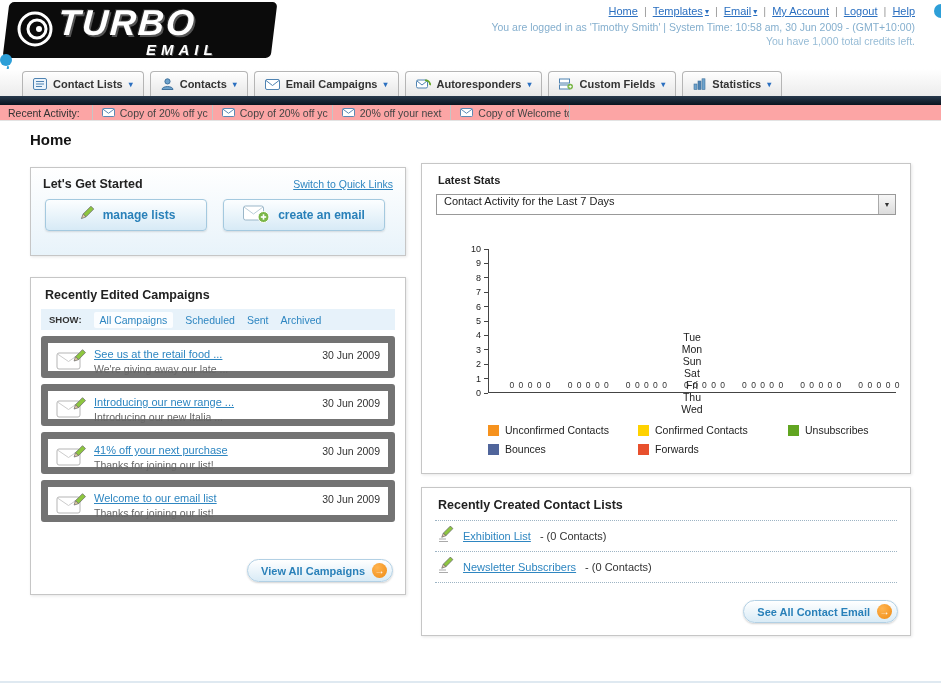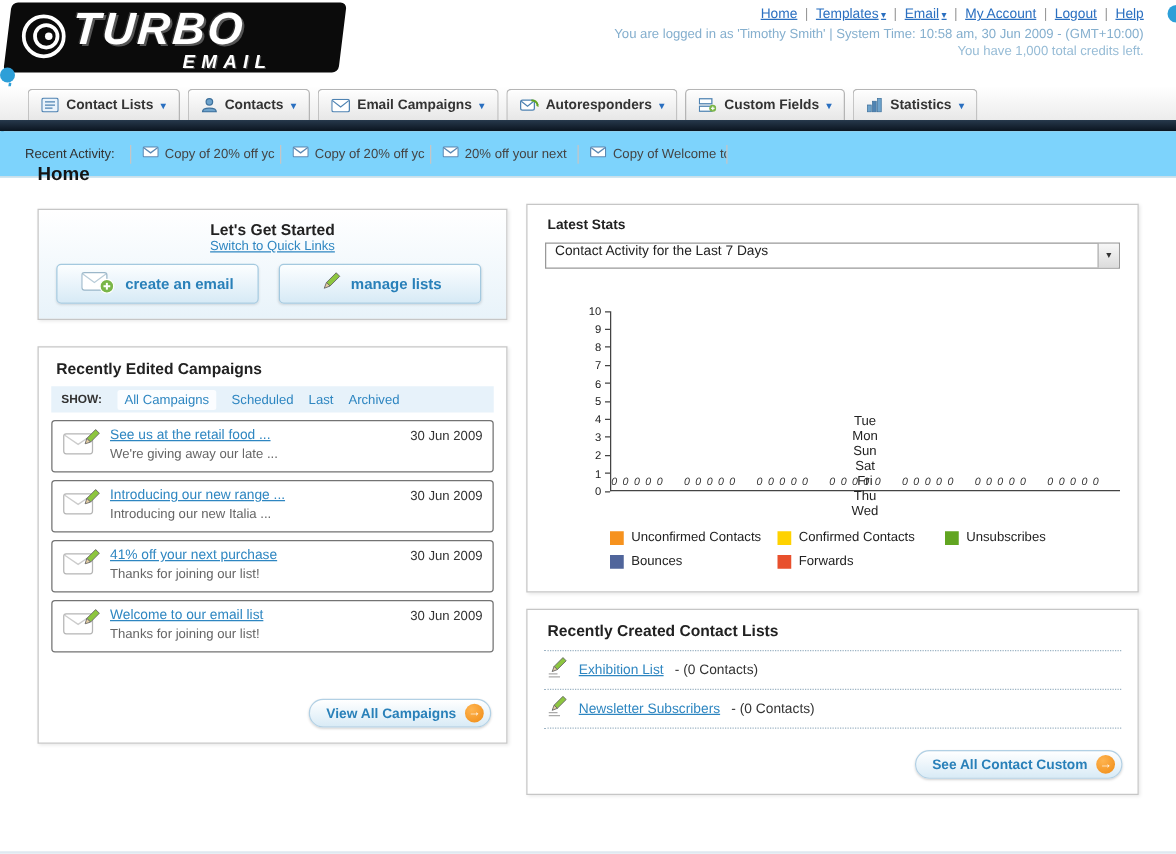--- a/index.html
+++ b/index.html
@@ -26,47 +26,47 @@
   .credits-line { position:absolute; top:35px; right:26px; font-size:10.5px; color:#97bcd6; }
 
   
   .tabbar { position:absolute; top:69px; left:0; right:0; height:27px; background:linear-gradient(#ffffff,#ececec); display:flex; align-items:flex-end; padding-left:22px; gap:6px; }
   .tab { height:25px; border:1px solid #b5b5b5; border-bottom:none; border-radius:4px 4px 0 0; background:linear-gradient(#fefefe,#e7e7e7); display:flex; align-items:center; gap:6px; padding:0 10px; font-size:11px; font-weight:bold; color:#333; cursor:pointer; box-shadow:inset 0 1px 0 #fff; }
   .tab-icon svg { display:block; }
 
   .darkbar { position:absolute; top:96px; left:0; right:0; height:9px; background:linear-gradient(#27394c,#0a141f); }
 
   
-  .activity { position:absolute; top:105px; left:0; right:0; height:37px; background:#7dd3fc; border-bottom:1px solid #e3e3e3; display:flex; align-items:center; padding-left:20px; font-size:10.5px; }
+  .activity { position:absolute; top:105px; left:0; right:0; height:16px; background:#fca5a5; border-bottom:1px solid #e3e3e3; display:flex; align-items:center; padding-left:8px; font-size:10.5px; }
   .activity-label { color:#333; margin-right:12px; }
   .activity-item { display:flex; align-items:center; gap:5px; padding:0 9px; height:15px; border-left:1px solid #c5c5c5; color:#444; cursor:pointer; white-space:nowrap; max-width:120px; overflow:hidden; }
   .activity-item:last-child { border-right:1px solid #c5c5c5; }
 
   .page-title { position:absolute; top:131px; left:30px; font-size:15px; font-weight:bold; color:#141414; }
 
   
   .panel { position:absolute; background:#fff; border:1px solid #c6c6c6; box-shadow:1px 1px 3px rgba(0,0,0,0.10); }
 
   
   .get-started { top:167px; left:30px; width:376px; height:89px; background:linear-gradient(#ffffff,#e8f3fa); }
-  .gs-header { display:flex; justify-content:space-between; align-items:center; padding:9px 12px 5px;flex-direction:column; }
+  .gs-header { display:flex; justify-content:space-between; align-items:center; padding:9px 12px 5px; }
   .gs-title { font-size:12.5px; font-weight:bold; color:#222; }
   .gs-switch { font-size:10.5px; color:#2e86c1; text-decoration:underline; cursor:pointer; }
   .gs-buttons { display:flex; gap:16px; padding:3px 14px; }
   .gs-btn { width:162px; height:32px; border:1px solid #a4c9df; border-radius:4px; background:linear-gradient(#fcfeff,#d7eaf6); display:flex; align-items:center; justify-content:center; gap:8px; font-size:12px; font-weight:bold; color:#2980b9; cursor:pointer; box-shadow:0 1px 2px rgba(0,0,0,0.12); }
 
   
   .campaigns-panel { top:277px; left:30px; width:376px; height:318px; }
   .cp-title { padding:10px 14px 7px; font-size:12.5px; font-weight:bold; color:#222; }
   .cp-tabs { margin:0 10px; background:#e7f2fa; height:21px; display:flex; align-items:center; gap:12px; padding:0 8px; }
   .cp-show { font-size:9.5px; font-weight:bold; color:#333; }
   .cp-tab { font-size:10.5px; color:#2e86c1; cursor:pointer; }
   .cp-tab.active { background:#fbfdff; padding:2px 6px; border-radius:2px; }
   .cp-rows { padding:6px 10px 0; }
-  .cp-row { border:1px solid #737373; border-radius:3px; background:#fff; display:flex; align-items:flex-start; gap:8px; padding:5px 8px; height:42px; margin-bottom:6px; cursor:pointer; }
+  .cp-row { border:7px solid #737373; border-radius:3px; background:#fff; display:flex; align-items:flex-start; gap:8px; padding:5px 8px; height:42px; margin-bottom:6px; cursor:pointer; }
   .cp-row-text { flex:1; min-width:0; }
   .cp-row-title { font-size:11px; color:#2e86c1; text-decoration:underline; white-space:nowrap; overflow:hidden; }
   .cp-row-sub { font-size:10.5px; color:#666; margin-top:3px; white-space:nowrap; overflow:hidden; }
   .cp-date { font-size:10.5px; color:#333; padding-top:1px; }
 
   .pill-btn { position:absolute; right:12px; bottom:12px; height:23px; border:1px solid #b2d0e4; border-radius:12px; background:linear-gradient(#ffffff,#d9ebf6); display:flex; align-items:center; gap:7px; padding:0 5px 0 13px; font-size:11px; font-weight:bold; color:#2980b9; cursor:pointer; box-shadow:0 1px 2px rgba(0,0,0,0.18); }
   .orange-circle { width:15px; height:15px; border-radius:50%; background:radial-gradient(circle at 35% 30%, #ffb450, #ef8b14); color:#fff; font-size:10px; font-weight:bold; display:flex; align-items:center; justify-content:center; line-height:1; }
 
   
   .stats-panel { top:163px; left:421px; width:490px; height:311px; }
@@ -76,25 +76,25 @@
 
   .chart { position:absolute; left:16px; top:85px; width:458px; height:170px; }
   .yaxis { position:absolute; left:0; top:0; bottom:26px; width:50px; }
   .ytick { position:absolute; right:0; transform:translateY(50%); display:flex; align-items:center; gap:3px; }
   .ytick-label { font-size:9px; color:#222; width:34px; text-align:right; }
   .ytick-mark { width:4px; height:1px; background:#444; }
   .plot { position:absolute; left:50px; right:0; top:0; bottom:26px; border-left:1px solid #444; border-bottom:1px solid #444; }
   .groups { position:absolute; inset:0; display:flex; }
   .bar-group { flex:1; position:relative; display:flex; align-items:flex-end; justify-content:center; gap:1px; }
   .bar { width:6px; }
-  .bar-values { position:absolute; bottom:2px; left:0; width:100%; font-size:8.5px; color:#333; word-spacing:2px; white-space:nowrap;font-style:italic; }
+  .bar-values { position:absolute; bottom:2px; left:12px; width:100%; text-align:center; font-size:8.5px; color:#333; word-spacing:2px; white-space:nowrap; }
   .xlabels { position:absolute; left:50px; right:0; bottom:4px; display:flex;flex-direction:column; }
   .xlabel { flex:1; text-align:center; font-size:10.5px; color:#222; }
   .legend { position:absolute; left:66px; top:260px; width:460px; display:flex; flex-wrap:wrap; }
-  .legend-item { width:134px; display:flex; align-items:center; gap:6px; font-size:10.5px; color:#222; margin-bottom:7px; }
+  .legend-item { width:150px; display:flex; align-items:center; gap:6px; font-size:10.5px; color:#222; margin-bottom:7px; }
   .legend-swatch { width:11px; height:11px; display:inline-block; flex:0 0 11px; }
 
   
   .lists-panel { top:487px; left:421px; width:490px; height:149px; }
   .lp-title { padding:10px 16px 8px; font-size:12.5px; font-weight:bold; color:#222; }
   .lp-sep { border-top:1px dotted #9db4c4; margin:0 13px; }
   .lp-item { display:flex; align-items:center; gap:9px; padding:6px 16px; height:30px; }
   .lp-link { font-size:11px; color:#2e86c1; text-decoration:underline; cursor:pointer; }
   .lp-suffix { font-size:11px; color:#333; }
 </style>
@@ -251,51 +251,51 @@
   <div class="page-title">Home</div>
 
   <div class="panel get-started">
     <div class="gs-header">
       <span class="gs-title">Let's Get Started</span>
       <a class="gs-switch">Switch to Quick Links</a>
     </div>
     <div class="gs-buttons">
       <div class="gs-btn">
         <span>
+          <svg width="18" height="18" viewBox="0 0 18 18">
+              <g transform="rotate(45 9 9)">
+                <rect x="7" y="0" width="4" height="11" fill="#8dc63f" stroke="#666" stroke-width="0.7"></rect>
+                <polygon points="7,11 11,11 9,15.5" fill="#e6cfa3" stroke="#666" stroke-width="0.7"></polygon>
+              </g>
+            </svg>
+        </span>
+        <span>manage lists</span>
+      </div>
+      <div class="gs-btn">
+        <span>
           <svg width="27" height="18" viewBox="0 0 27 18">
               <rect x="0.5" y="1" width="20" height="14" rx="2" fill="#fff" stroke="#9bb7c9"></rect>
               <path d="M1 2 L10.5 9 L20 2" fill="none" stroke="#b9cdd9"></path>
               <circle cx="20.5" cy="12" r="5.5" fill="#7ab648" stroke="#fff"></circle>
               <rect x="17.8" y="11.2" width="5.4" height="1.6" fill="#fff"></rect>
               <rect x="19.7" y="9.3" width="1.6" height="5.4" fill="#fff"></rect>
             </svg>
         </span>
         <span>create an email</span>
       </div>
-      <div class="gs-btn">
-        <span>
-          <svg width="18" height="18" viewBox="0 0 18 18">
-              <g transform="rotate(45 9 9)">
-                <rect x="7" y="0" width="4" height="11" fill="#8dc63f" stroke="#666" stroke-width="0.7"></rect>
-                <polygon points="7,11 11,11 9,15.5" fill="#e6cfa3" stroke="#666" stroke-width="0.7"></polygon>
-              </g>
-            </svg>
-        </span>
-        <span>manage lists</span>
-      </div>
     </div>
   </div>
 
   <div class="panel campaigns-panel">
     <div class="cp-title">Recently Edited Campaigns</div>
     <div class="cp-tabs">
       <span class="cp-show">SHOW:</span>
       <span class="cp-tab active">All Campaigns</span>
       <span class="cp-tab">Scheduled</span>
-      <span class="cp-tab">Last</span>
+      <span class="cp-tab">Sent</span>
       <span class="cp-tab">Archived</span>
     </div>
     <div class="cp-rows">
 
       <div class="cp-row">
         <span>
           <svg width="30" height="24" viewBox="0 0 30 24">
               <rect x="1" y="5" width="23" height="16" rx="2" fill="#fff" stroke="#b5b5b5"></rect>
               <path d="M1.5 6 L12.5 13.5 L23.5 6" fill="none" stroke="#ccc"></path>
               <g transform="rotate(45 23 8)">
@@ -551,20 +551,20 @@
               <rect x="6.2" y="0" width="3.6" height="10" fill="#8dc63f" stroke="#666" stroke-width="0.7"></rect>
               <polygon points="6.2,10 9.8,10 8,14" fill="#e6cfa3" stroke="#666" stroke-width="0.7"></polygon>
             </g>
           </svg>
       </span>
       <a class="lp-link">Newsletter Subscribers</a>
       <span class="lp-suffix">- (0 Contacts)</span>
     </div>
     <div class="lp-sep"></div>
     <div class="pill-btn">
-      <span>See All Contact Custom</span>
+      <span>See All Contact Email</span>
       <span class="orange-circle">
           <span>→</span>
         </span>
     </div>
   </div>
 
 </div>
 
 </body></html>

